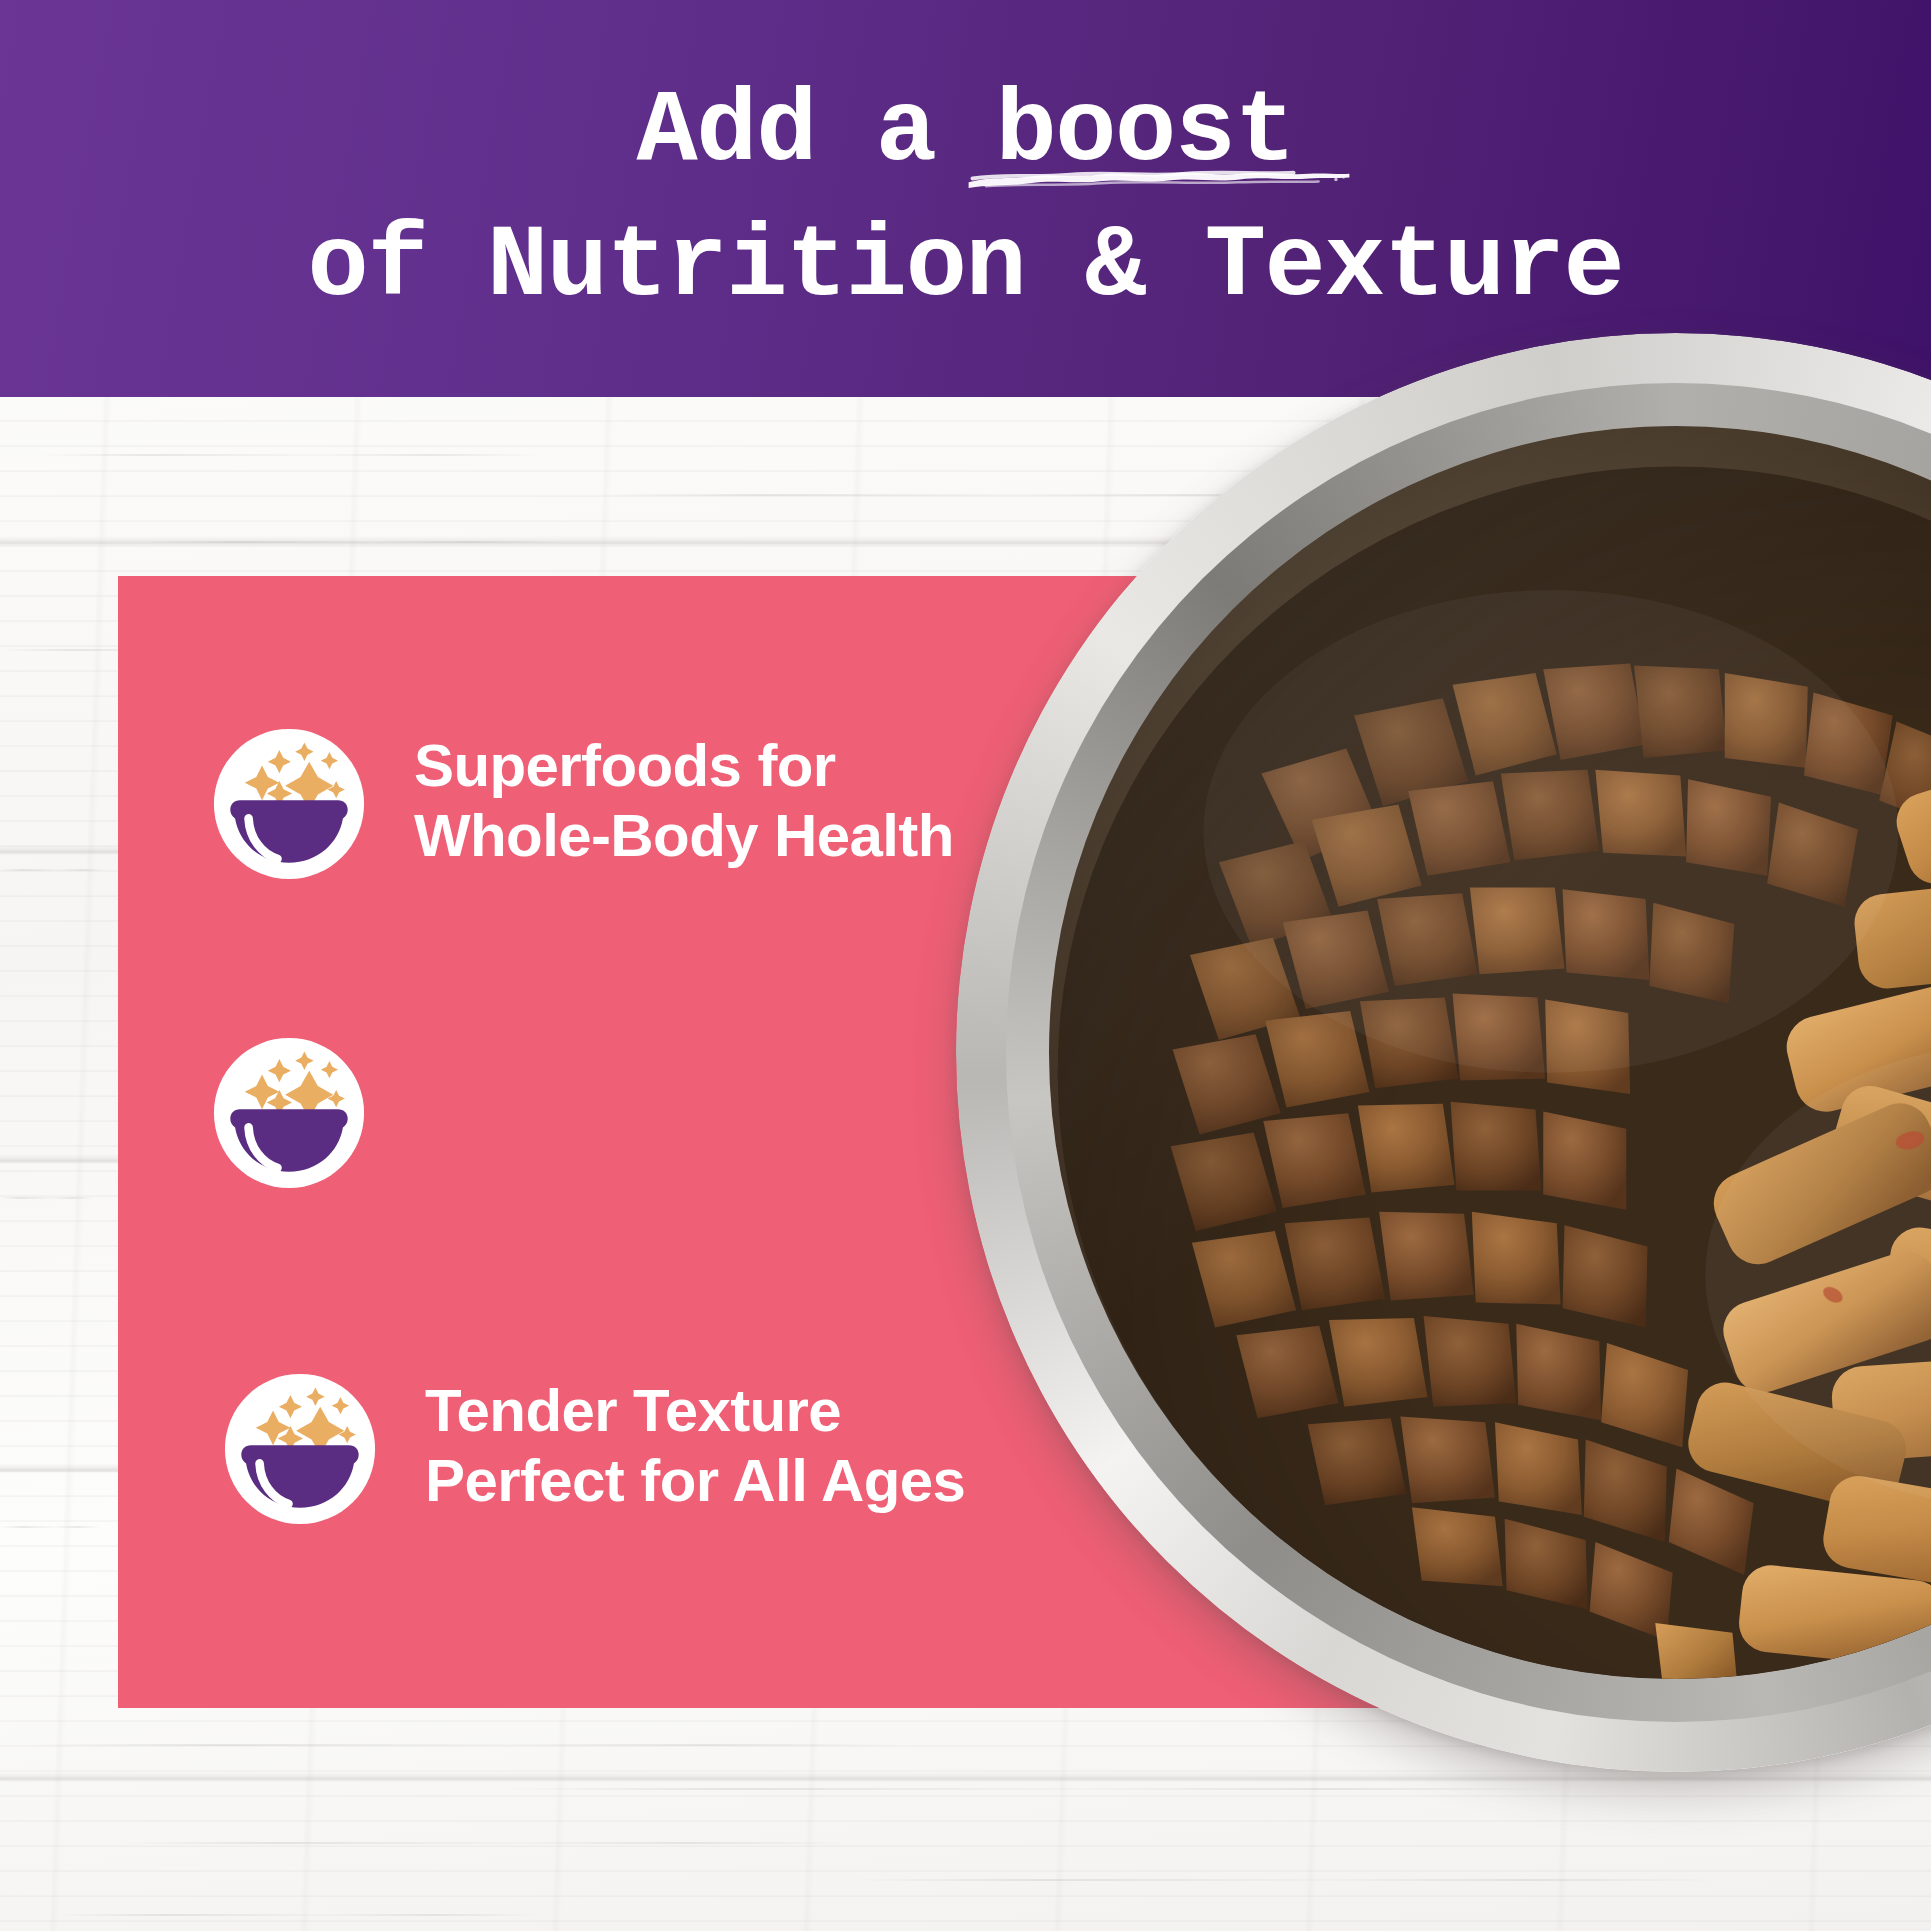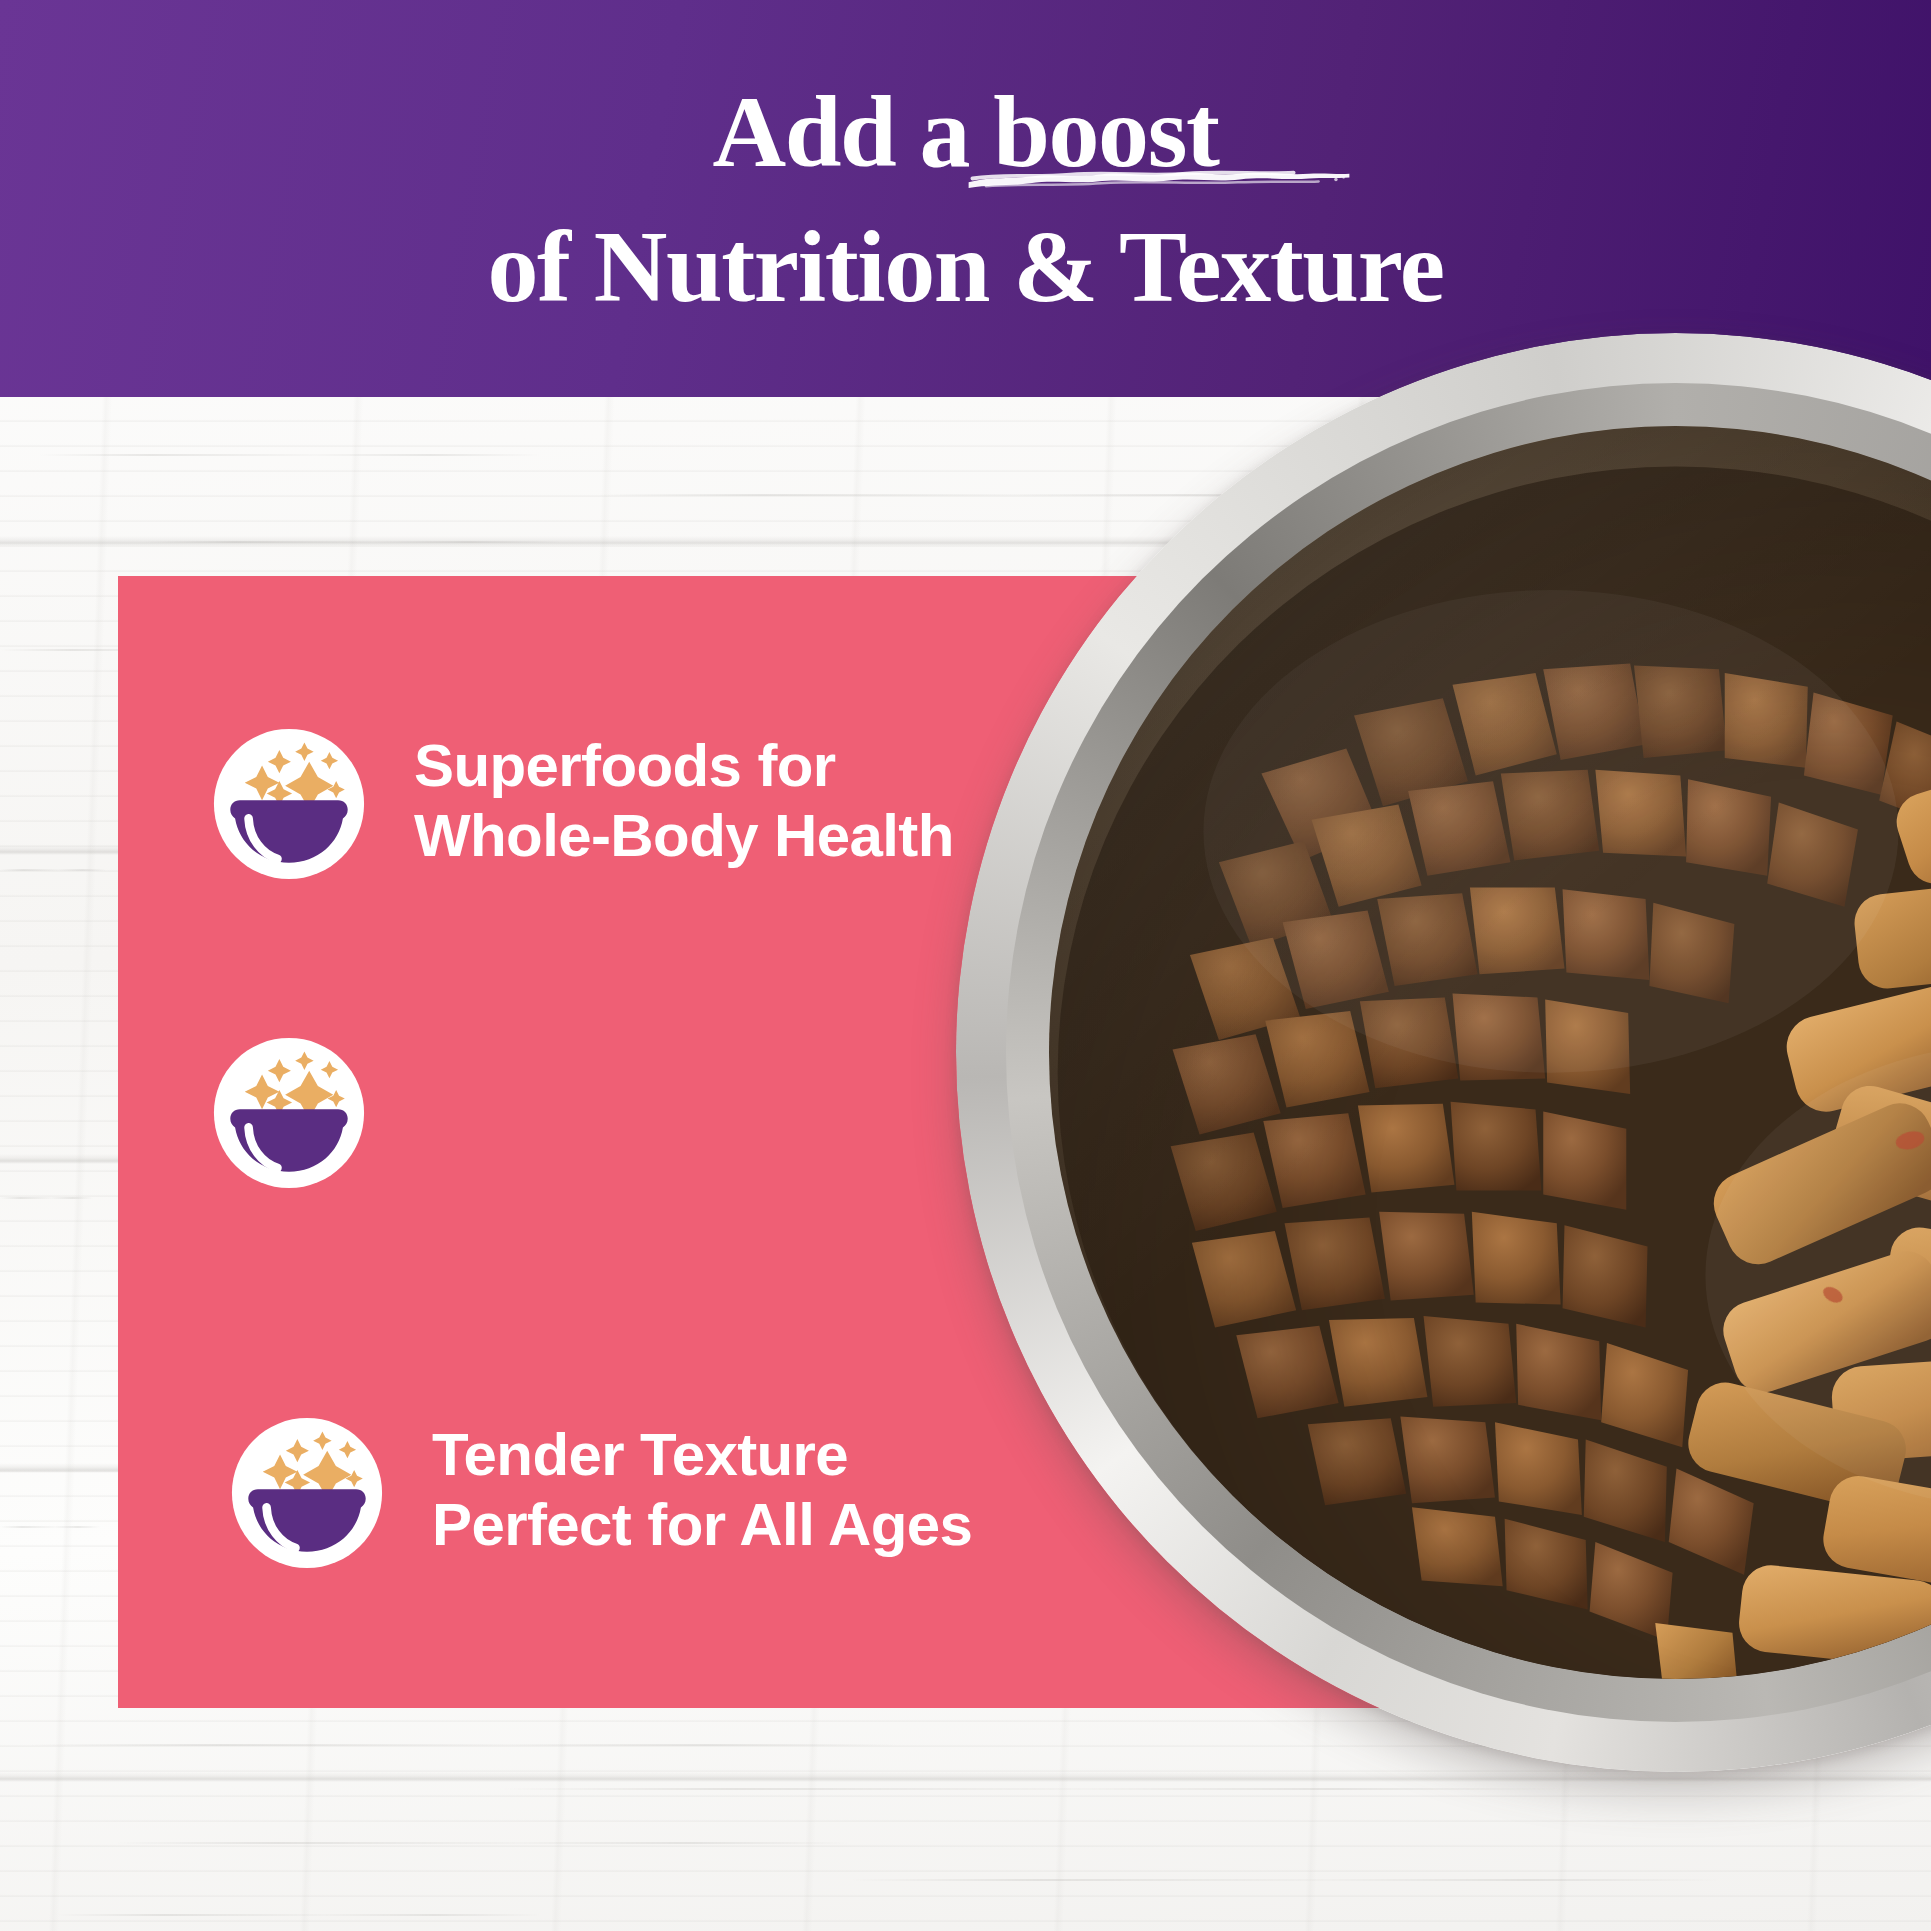--- a/index.html
+++ b/index.html
@@ -70,21 +70,21 @@
   }
   .header-inner {
     position: absolute;
     left: 0; right: 0;
     top: 50%;
     transform: translateY(-50%);
     text-align: center;
   }
   .title-line {
     color: #ffffff;
-    font-family: Liberation Serif, serif;
+    font-family: Liberation Mono, monospace;
     font-weight: bold;
     letter-spacing: -1.4px;
     line-height: 1.0;
     white-space: nowrap;
   }
   .title-line1 { font-size: 102px; margin-bottom: 5.8px; }
   .title-line2 { font-size: 102px; margin-top: 33px; }
 
   .underline-wrap {
     position: absolute;
@@ -127,21 +127,21 @@
     color: #ffffff;
     font-family: "Liberation Sans", sans-serif;
     font-weight: bold;
     font-size: 60px;
     line-height: 1.16;
     letter-spacing: -0.6px;
     white-space: pre-line;
   }
   .b1 { left: 94px;  top: 145px; }
   .b2 { left: 94px;  top: 452px; }
-  .b3 { left: 112px;  top: 790px; margin-top: 44px; }
+  .b3 { left: 105px;  top: 790px; }
   .b1 .benefit-icon { margin-top: 5.8px; }
   .b2 .benefit-icon { margin-top: 7.7px; }
   .b3 .benefit-icon { margin-top: 5.8px; }
 
   
   .bowl-wrap {
     position: absolute;
     left: 956px;
     top: 333px;
     width: 1439px;

